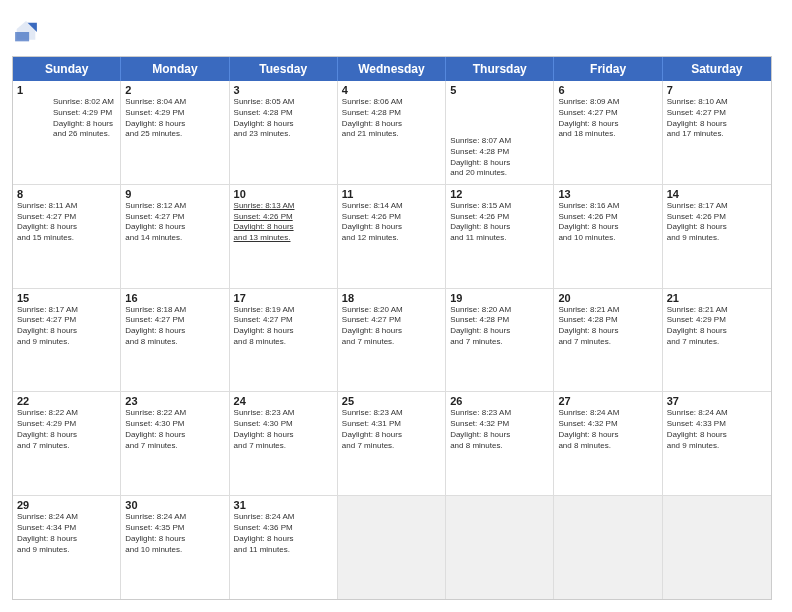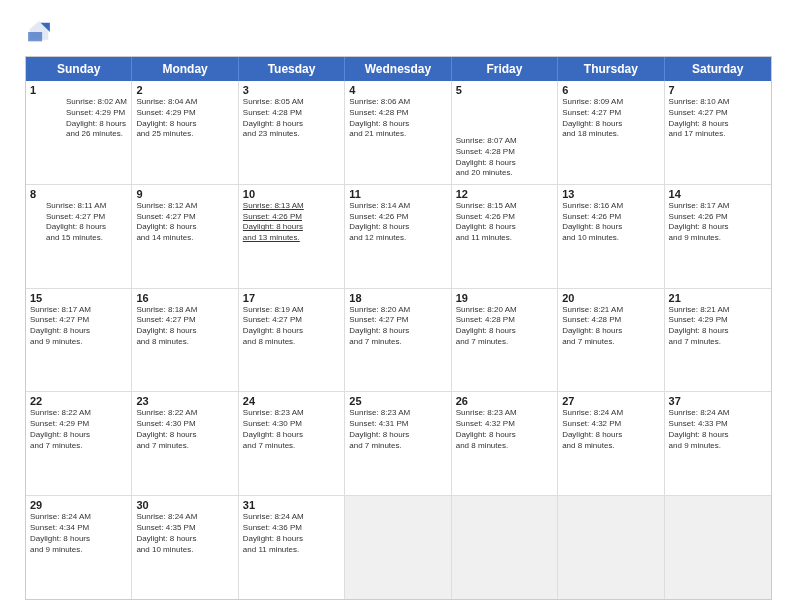--- a/index.html
+++ b/index.html
@@ -6,21 +6,21 @@
     body {
       font-family: Arial, sans-serif;
       background: #fff;
       width: 792px;
       height: 612px;
       overflow: hidden;
     }
     .page {
       width: 792px;
       height: 612px;
-      padding: 18px 20px 12px 25px;
+      padding: 18px 20px 12px 12px;
       display: flex;
       flex-direction: column;
     }
     .header {
       display: flex;
       justify-content: space-between;
       align-items: flex-start;
       margin-bottom: 10px;
     }
     .logo {
@@ -143,22 +143,22 @@
       <div class="location"></div>
     </div>
   </div>
 
   <div class="calendar">
     <div class="cal-header-row" id="cal-header">
         <div class="cal-header-cell">Sunday</div>
         <div class="cal-header-cell">Monday</div>
         <div class="cal-header-cell">Tuesday</div>
         <div class="cal-header-cell">Wednesday</div>
+        <div class="cal-header-cell">Thursday</div>
         <div class="cal-header-cell">Friday</div>
-        <div class="cal-header-cell">Thursday</div>
         <div class="cal-header-cell">Saturday</div>
       </div>
     <div class="cal-body" id="cal-body">
         <div class="cal-row">
           <div class="cal-cell">
             <span class="day-num">1</span>
             <div class="cell-text" style="white-space: pre-line; margin-left: 36px;">Sunrise: 8:02 AM
 Sunset: 4:29 PM
 Daylight: 8 hours
 and 26 minutes.</div>
@@ -202,21 +202,21 @@
             <span class="day-num">7</span>
             <div class="cell-text" style="white-space: pre-line;">Sunrise: 8:10 AM
 Sunset: 4:27 PM
 Daylight: 8 hours
 and 17 minutes.</div>
           </div>
         </div>
         <div class="cal-row">
           <div class="cal-cell">
             <span class="day-num">8</span>
-            <div class="cell-text" style="white-space: pre-line; margin-left: 16px;">Sunrise: 8:11 AM
+            <div class="cell-text" style="white-space: pre-line;">Sunrise: 8:11 AM
 Sunset: 4:27 PM
 Daylight: 8 hours
 and 15 minutes.</div>
           </div>
           <div class="cal-cell">
             <span class="day-num">9</span>
             <div class="cell-text" style="white-space: pre-line;">Sunrise: 8:12 AM
 Sunset: 4:27 PM
 Daylight: 8 hours
 and 14 minutes.</div>

